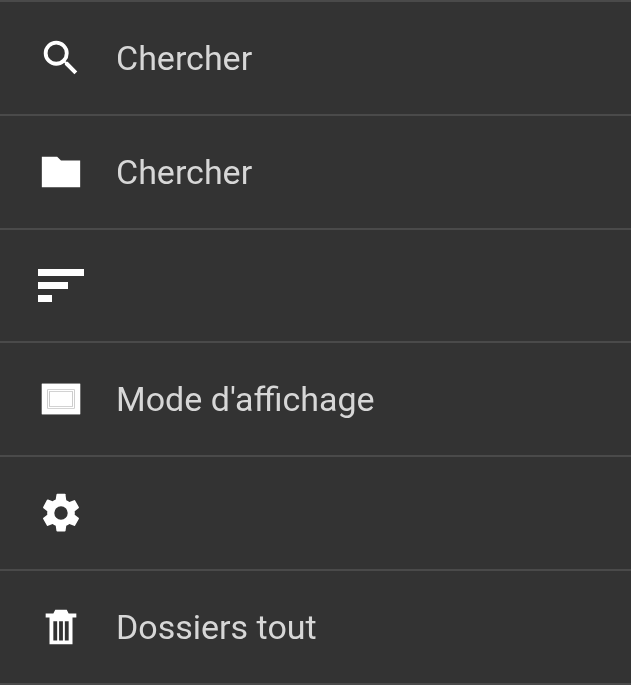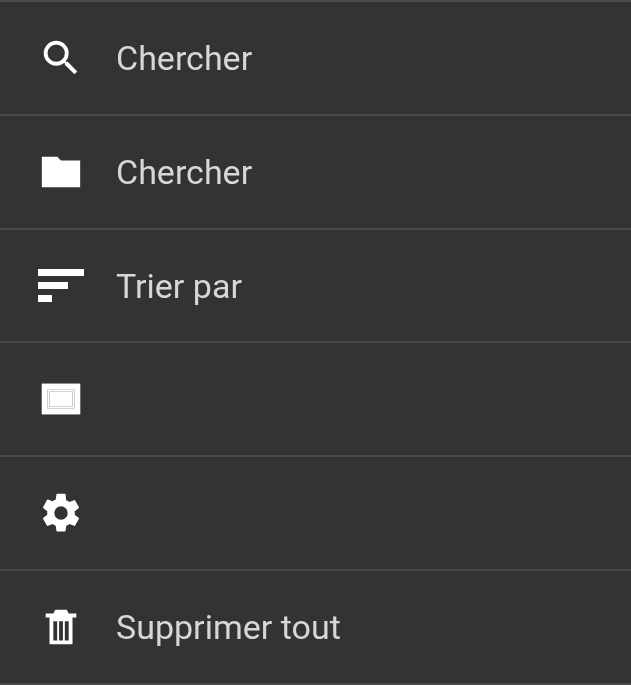--- a/index.html
+++ b/index.html
@@ -84,47 +84,47 @@
   </div>
 
   <div class="menu-item">
     <span class="icon-slot">
       <div class="sort-bars">
           <div class="b1"></div>
           <div class="b2"></div>
           <div class="b3"></div>
         </div>
     </span>
-    <span class="label">Trier par</span>
   </div>
 
   <div class="menu-item">
     <span class="icon-slot">
       <svg viewBox="0 0 24 24">
           <path d="M2 4h20v16H2V4zm3 3v10h14V7H5z" fill="#ffffff"></path>
           <rect x="5" y="7" width="14" height="10" fill="#ffffff"></rect>
           <path d="M2 4h20v16H2V4zm2 2v12h16V6H4z" fill="#ffffff"></path>
           <rect x="6" y="8" width="12" height="8" fill="#333333"></rect>
           <rect x="6" y="8" width="12" height="8" fill="#ffffff"></rect>
         </svg>
 
     </span>
+    <span class="label">Mode d'affichage</span>
   </div>
 
 
   <div class="menu-item">
     <span class="icon-slot">
       <svg viewBox="0 0 24 24">
           <path d="M19.14 12.94a7.14 7.14 0 000-1.88l2.03-1.58a.5.5 0 00.12-.64l-1.92-3.32a.5.5 0 00-.61-.22l-2.39.96a7.03 7.03 0 00-1.62-.94l-.36-2.54A.5.5 0 0013.9 2h-3.8a.5.5 0 00-.49.42l-.36 2.54c-.58.24-1.12.56-1.62.94l-2.39-.96a.5.5 0 00-.61.22L2.71 8.84a.5.5 0 00.12.64l2.03 1.58a7.14 7.14 0 000 1.88l-2.03 1.58a.5.5 0 00-.12.64l1.92 3.32c.14.24.43.34.61.22l2.39-.96c.5.38 1.04.7 1.62.94l.36 2.54a.5.5 0 00.49.42h3.8a.5.5 0 00.49-.42l.36-2.54c.58-.24 1.12-.56 1.62-.94l2.39.96c.18.12.47.02.61-.22l1.92-3.32a.5.5 0 00-.12-.64l-2.03-1.58zM12 15.5A3.5 3.5 0 1112 8.5a3.5 3.5 0 010 7z"></path>
         </svg>
     </span>
   </div>
 
   <div class="menu-item">
     <span class="icon-slot">
       <svg viewBox="0 0 24 24">
           <path d="M6 7h12v14H6V7zm2 2v10h2V9H8zm3 0v10h2V9h-2zm3 0v10h2V9h-2zM9 3h6l1 2h4v2H4V5h4l1-2z"></path>
         </svg>
     </span>
-    <span class="label">Supprimer tout</span>
+    <span class="label">Dossiers tout</span>
   </div>
 
 </div>
 
 </body></html>

